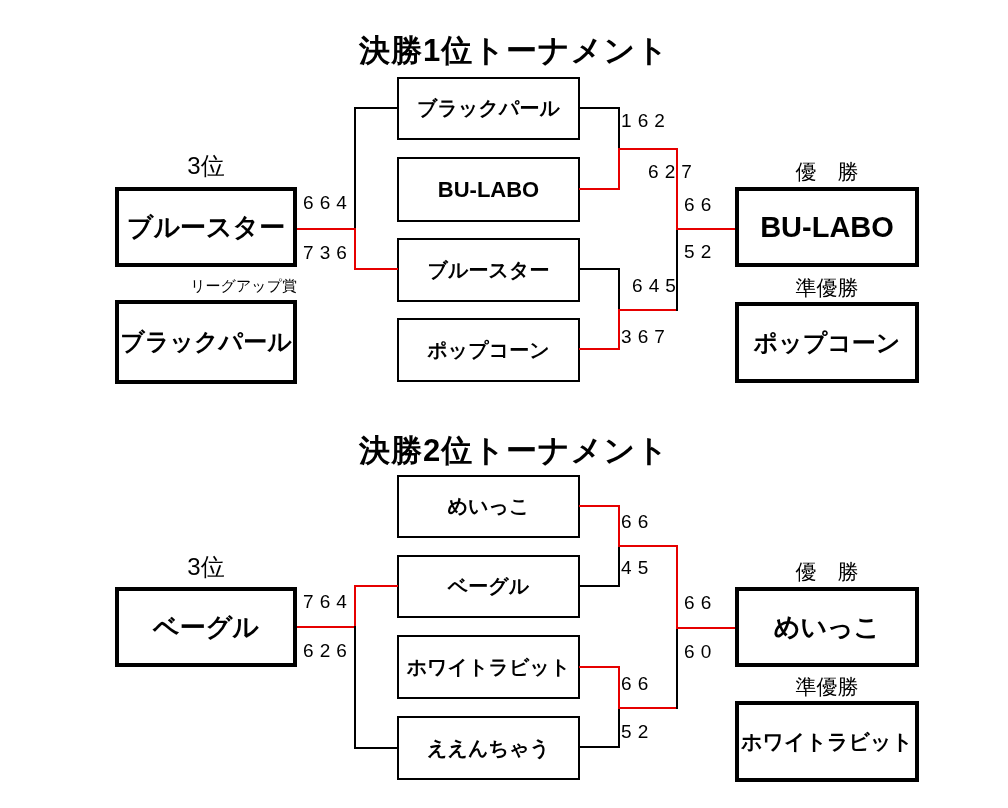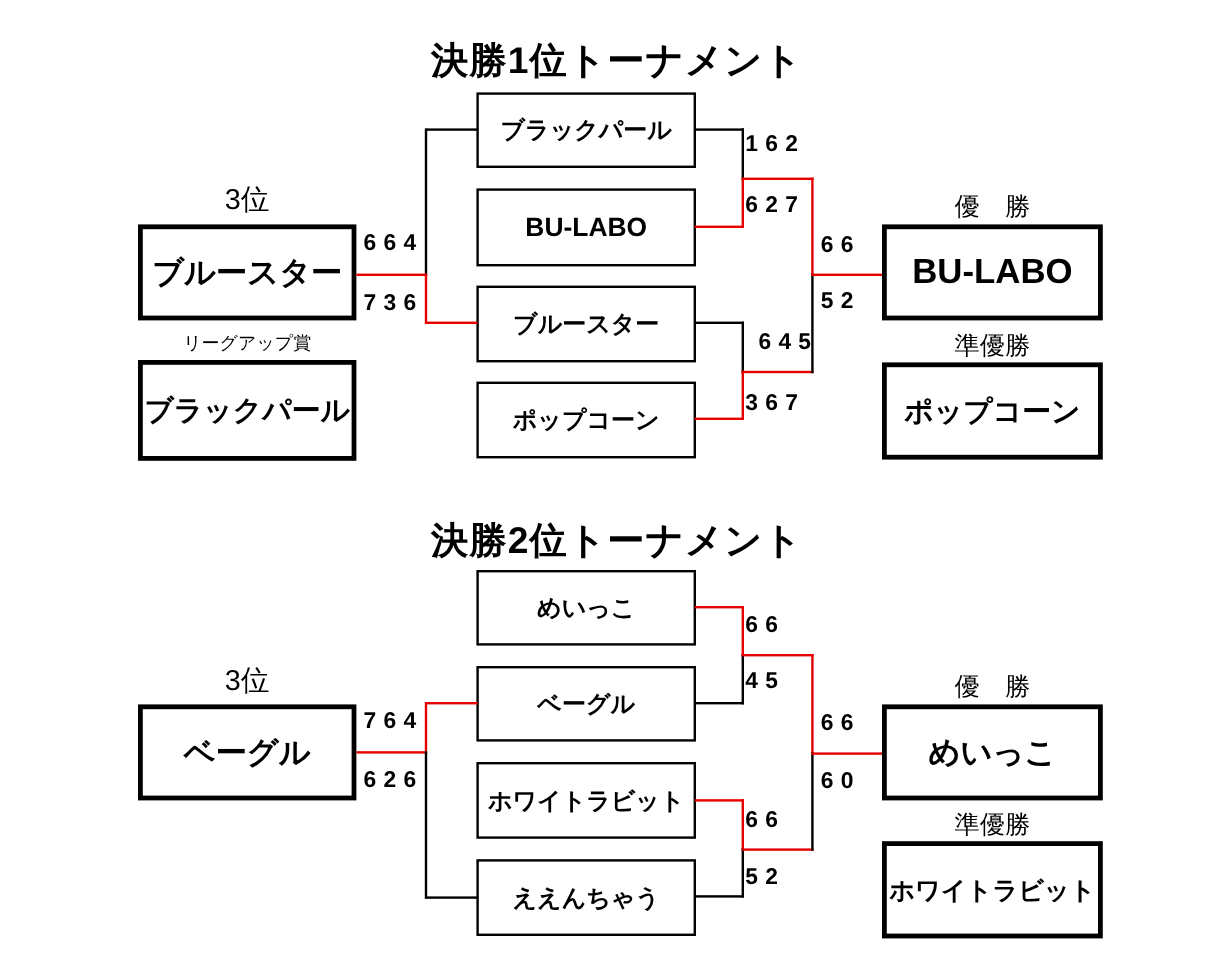--- a/index.html
+++ b/index.html
@@ -44,25 +44,25 @@
   .thick{border:4px solid var(--line_black);}
   .mid-name{font-size:20px;}
   .label{
     position:absolute;
     font-weight:normal;
     text-align:center;
     white-space:nowrap;
   }
   .lbl-24{font-size:24px;}
   .lbl-21{font-size:21px;}
-  .lbl-15{font-size:15px;}
+  .lbl-15{font-size:15px;text-align:right;}
   .score{
     position:absolute;
     font-size:19px;
-    font-weight:bold;
+    font-weight:normal;
     letter-spacing:0.32em;
     white-space:nowrap;
   }
   .ln{position:absolute;}
   .blk{background:var(--line_black);}
   .red{background:var(--line_red);}
 </style>
 </head>
 <body>
 
@@ -82,21 +82,21 @@
     <div class="team-box thin mid-name" style="left:397px;top:318px;width:183px;height:64px;">ポップコーン</div>
 
     <div class="label lbl-21" style="left:735px;top:158px;width:184px;">優　勝</div>
     <div class="team-box thick" style="left:735px;top:187px;width:184px;height:80px;font-size:29px;">BU-LABO</div>
     <div class="label lbl-21" style="left:735px;top:274px;width:184px;">準優勝</div>
     <div class="team-box thick" style="left:735px;top:302px;width:184px;height:81px;font-size:24px;">ポップコーン</div>
 
     <div class="score" style="left:303px;top:192px;">664</div>
     <div class="score" style="left:303px;top:242px;">736</div>
     <div class="score" style="left:621px;top:110px;">162</div>
-    <div class="score" style="left:621px;top:161px;">627</div>
+    <div class="score" style="left:648px;top:161px;">627</div>
     <div class="score" style="left:684px;top:194px;">66</div>
     <div class="score" style="left:684px;top:241px;">52</div>
     <div class="score" style="left:621px;top:275px;padding-left:11px;">645</div>
     <div class="score" style="left:621px;top:326px;">367</div>
 
     <div class="ln blk" style="left:355px;top:107px;width:43px;height:2px;"></div>
     <div class="ln blk" style="left:354px;top:107px;width:2px;height:123px;"></div>
     <div class="ln red" style="left:354px;top:228px;width:2px;height:42px;"></div>
     <div class="ln red" style="left:355px;top:268px;width:43px;height:2px;"></div>
     <div class="ln red" style="left:297px;top:228px;width:58px;height:2px;"></div>

